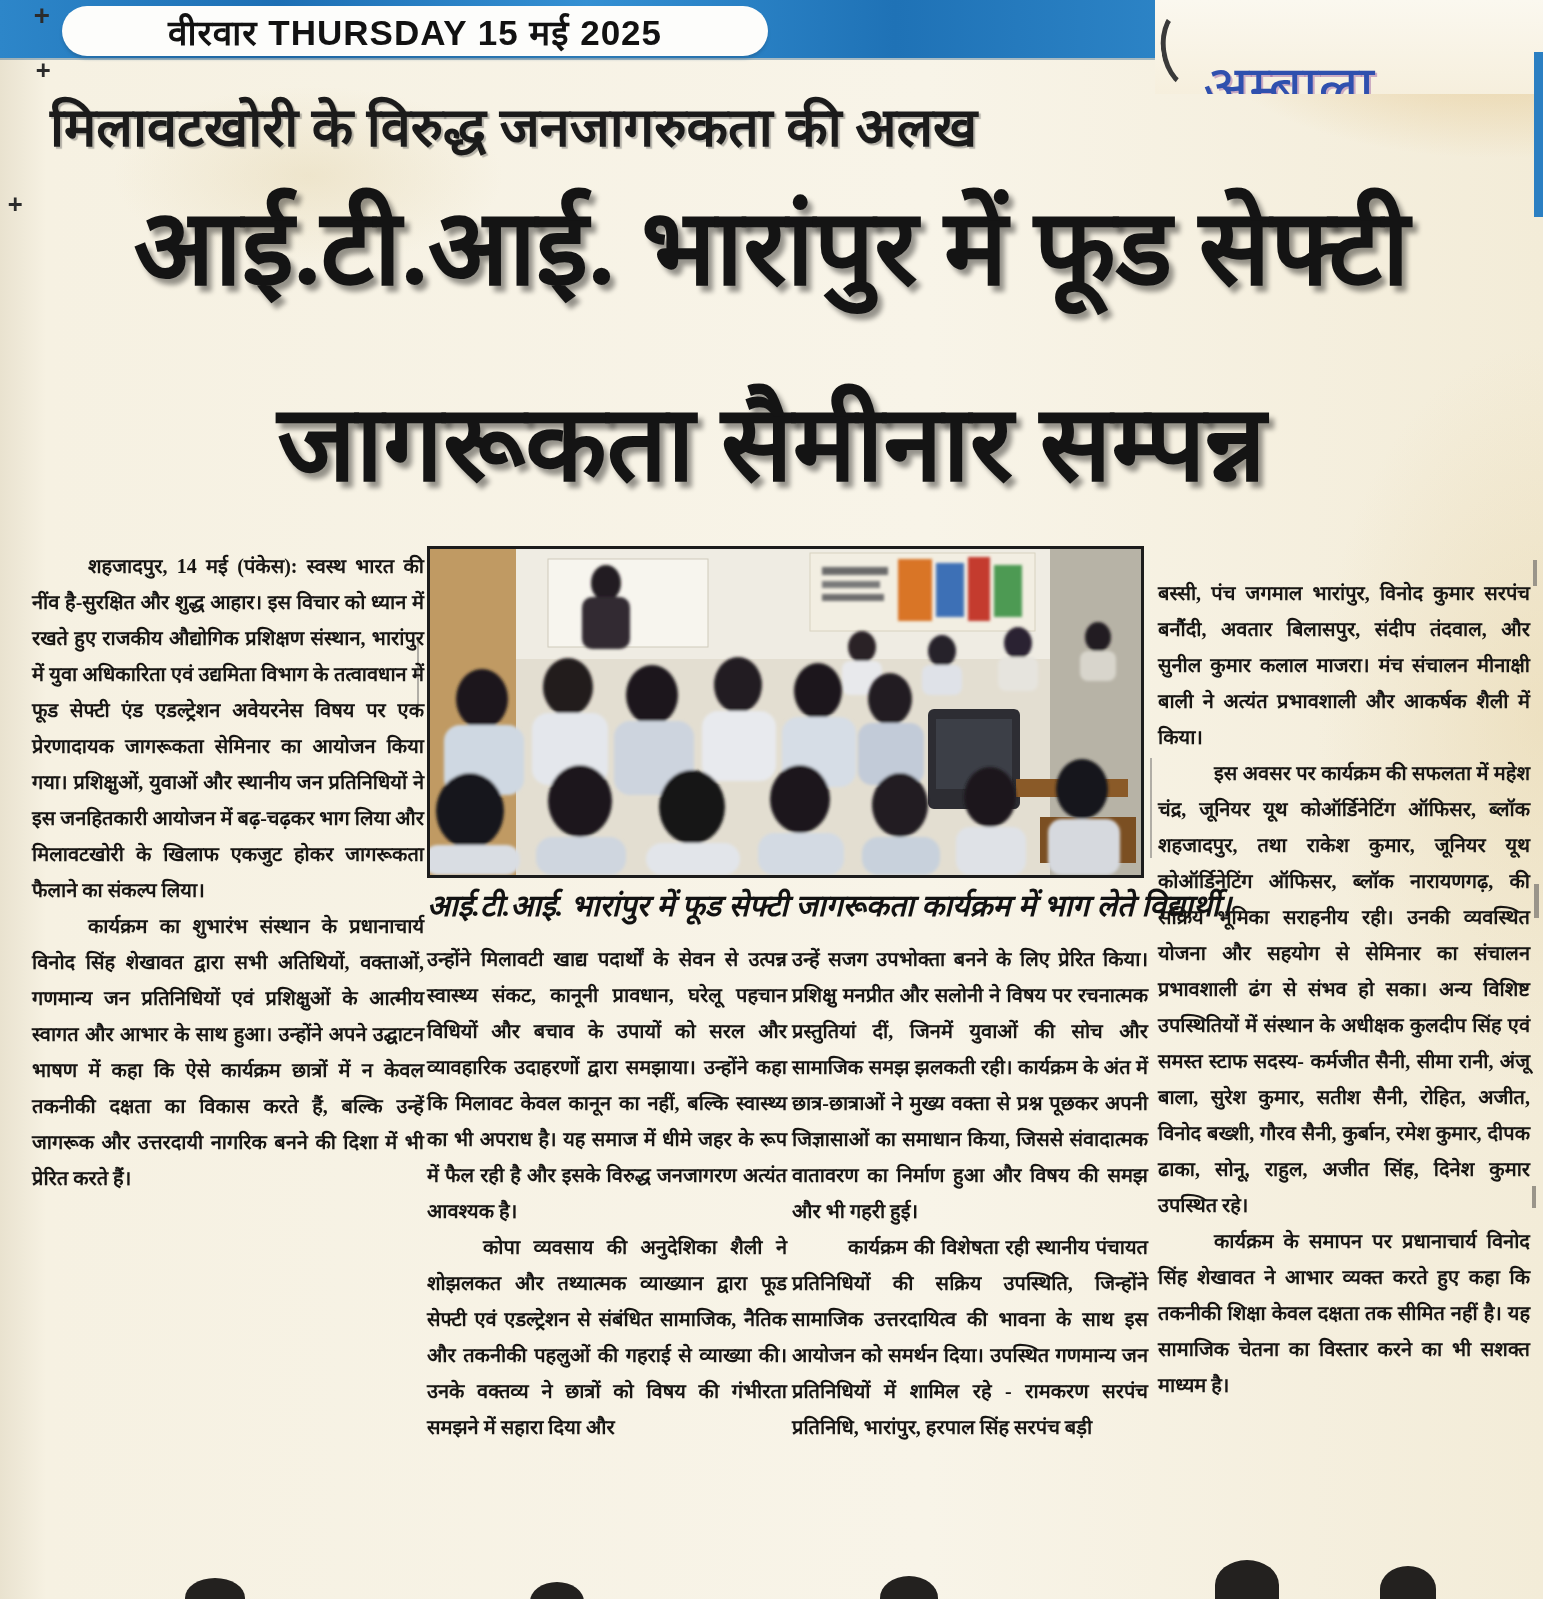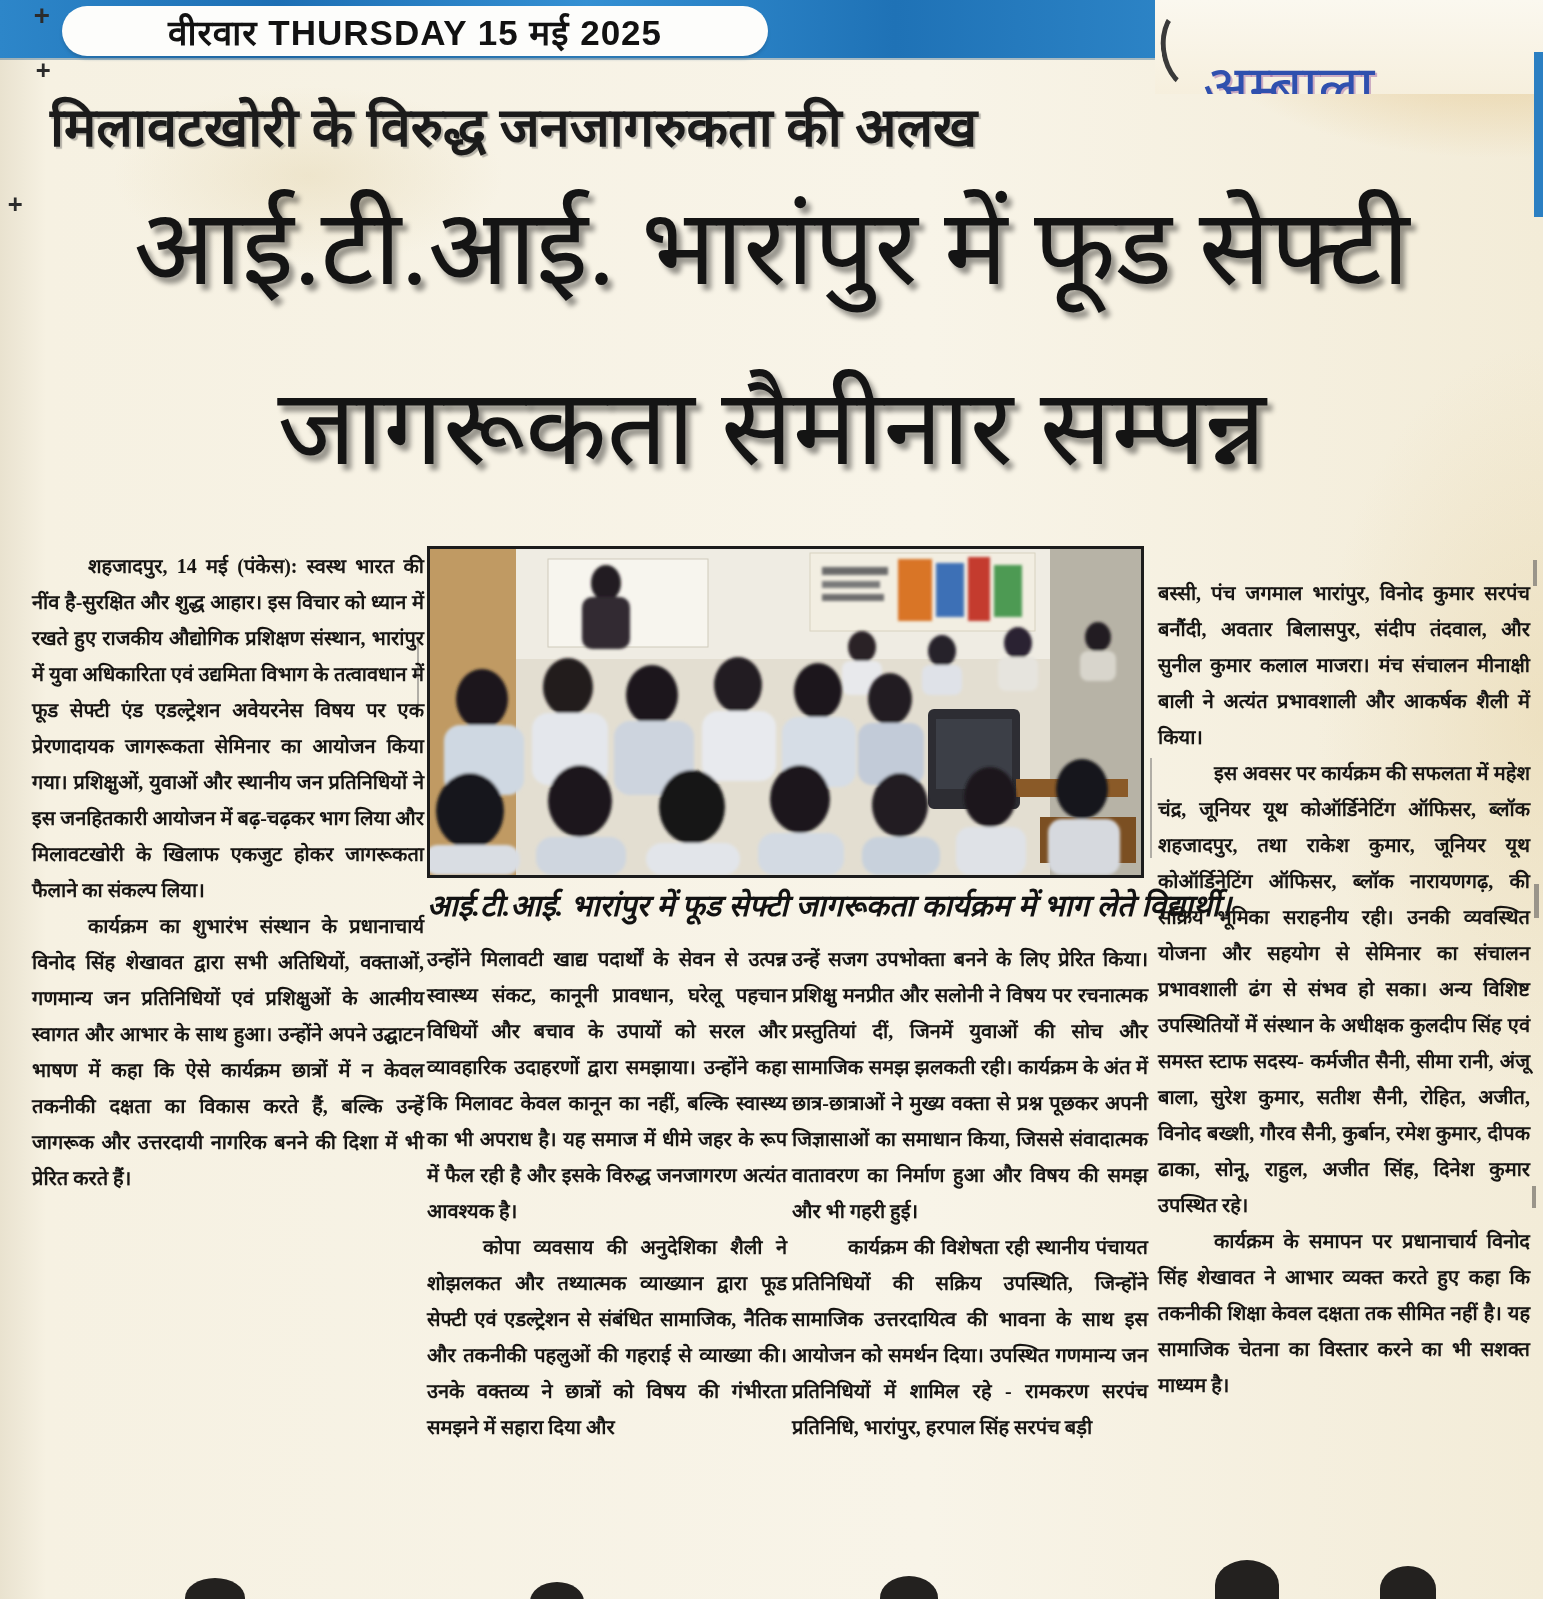--- a/index.html
+++ b/index.html
@@ -26,24 +26,24 @@
     white-space:nowrap;text-shadow:2px 2px 0 rgba(120,40,140,.35);line-height:90px;margin-top:41px;}
   .masthead-curve{position:absolute;left:6px;top:6px;width:52px;height:74px;border:5px solid #3a3a3a;
     border-right:none;border-top-color:transparent;border-bottom-color:transparent;border-radius:50%;
     transform:rotate(-8deg);}
   .blue-sliver{position:absolute;right:0;top:52px;width:9px;height:165px;background:#2b7fc2;}
   .regmark{position:absolute;font-family:"DejaVu Sans Mono",monospace;color:#2b2b2b;font-weight:bold;}
   .edge-dash{position:absolute;background:#9a958a;}
   
   .kicker{position:absolute;left:50px;top:88px;width:1475px;font-size:54px;font-weight:bold;color:#1b1b1b;
     white-space:nowrap;letter-spacing:0px;text-shadow:2px 2px 1px rgba(60,60,60,.35);}
-  .headline{position:absolute;left:0;width:1543px;text-align:center;font-weight:normal;color:#141414;
+  .headline{position:absolute;left:0;width:1543px;text-align:center;font-weight:bold;color:#141414;
     font-size:106px;line-height:1.0;white-space:nowrap;text-shadow:5px 6px 5px rgba(0,0,0,.4);}
   .hl1{top:196px;}
-  .hl2{top:376px;}
+  .hl2{top:392px;}
   
   .coltext{position:absolute;font-size:20px;line-height:36px;font-weight:600;color:#171513;
     text-align:justify;}
   .coltext p{margin:0;}
   .coltext p.ind{text-indent:56px;}
   #col1{left:32px;top:548px;width:392px;height:1050px;}
   #col2{left:427px;top:941px;width:360px;height:658px;}
   #col3{left:792px;top:941px;width:356px;height:658px;}
   #col4{left:1158px;top:575px;width:372px;height:1050px;}
   

